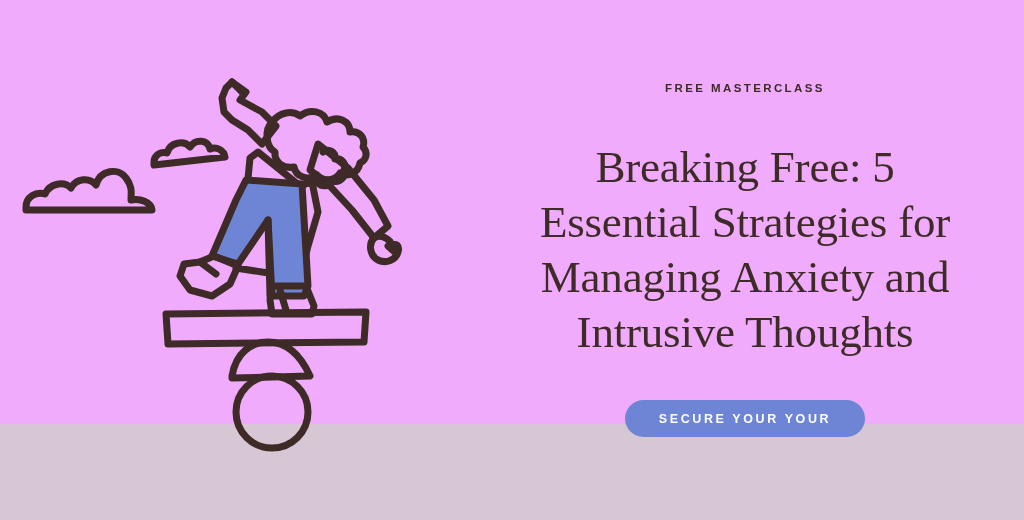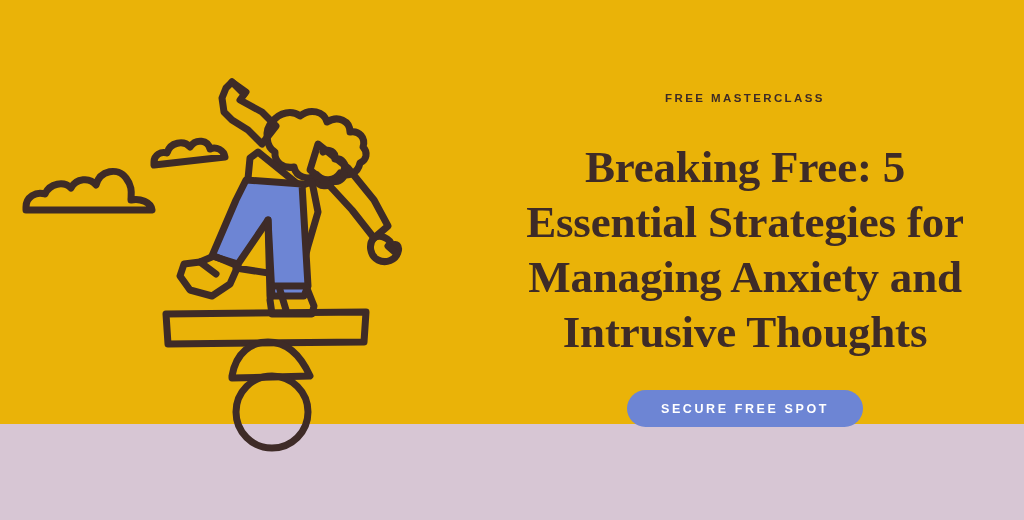--- a/index.html
+++ b/index.html
@@ -11,21 +11,21 @@
     height: 520px;
     overflow: hidden;
     font-family: "Liberation Sans", sans-serif;
     background: #d7c6d4;
   }
 
   #hero {
     position: relative;
     width: 1024px;
     height: 424px;
-    background: #eab308;
+    background: #f0abfc;
     display: block;
   }
 
   
   #illustration {
     position: absolute;
     left: 0px;
     top: 60px;
     width: 440px;
     height: 400px;
@@ -57,24 +57,24 @@
     letter-spacing: 2.4px;
     color: #3e2b27;
     text-transform: uppercase;
     margin: 0 0 36px 0;
     line-height: 1;
   }
 
   #headline {
     font-family: "Liberation Serif", "DejaVu Serif", serif;
     font-size: 45px;
-    font-weight: bold;
+    font-weight: normal;
     line-height: 1.22;
     color: #3e2b27;
-    margin: 0;
+    margin: 10px;
     max-width: 470px;
     letter-spacing: -0.2px;
   }
 
   #subtitle {
     font-family: "Liberation Sans", sans-serif;
     font-size: 14.5px;
     font-weight: normal;
     line-height: 1.85;
     color: #3e2b27;
@@ -250,16 +250,16 @@
     </svg>
   </div>
 
   <div id="copy">
 
     <div id="eyebrow">FREE MASTERCLASS</div>
 
     <h1 id="headline">Breaking Free: 5 Essential Strategies for Managing Anxiety and Intrusive Thoughts</h1>
 
 
-    <button id="cta-button">SECURE FREE SPOT</button>
+    <button id="cta-button">SECURE YOUR YOUR</button>
   </div>
 
 </div>
 
 </body></html>

